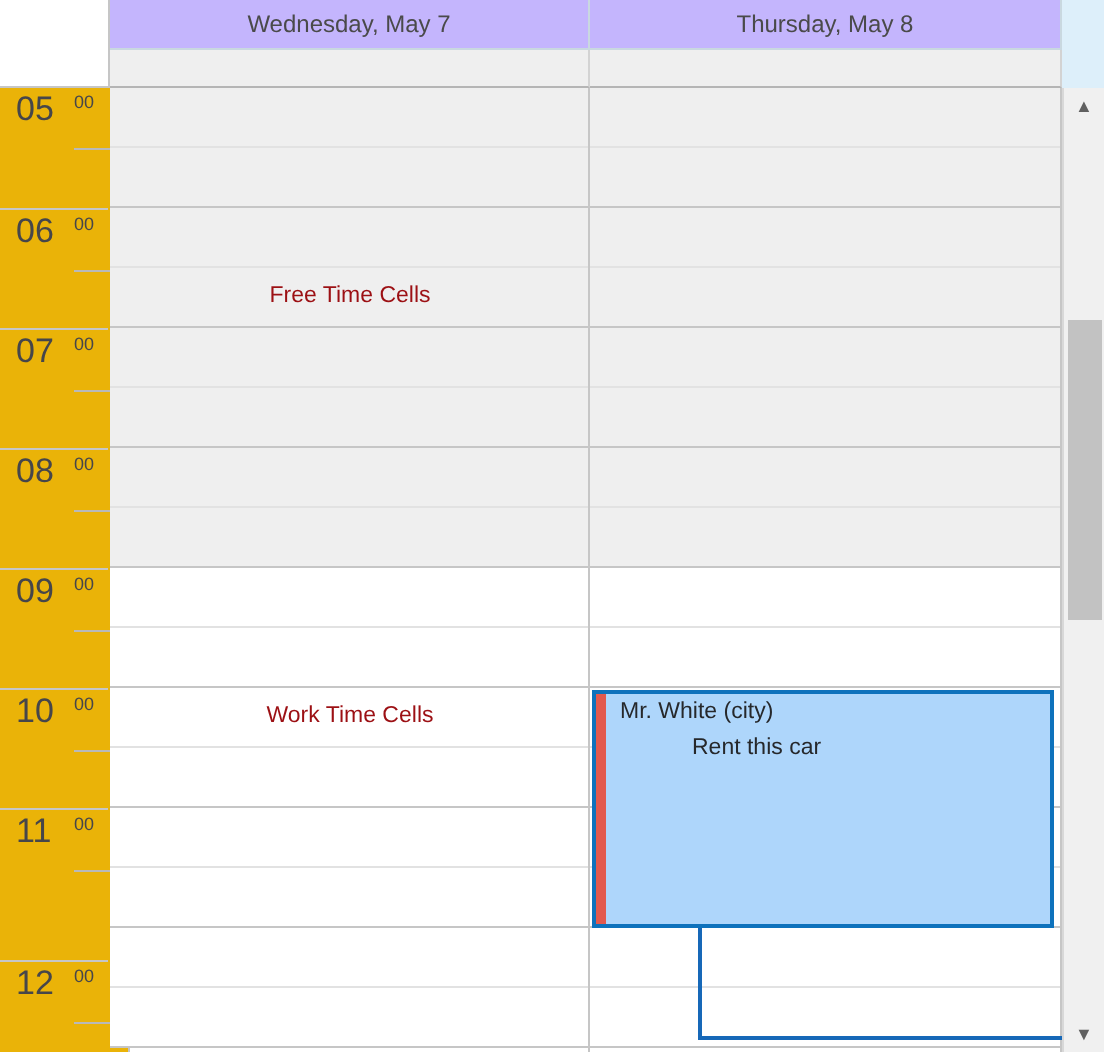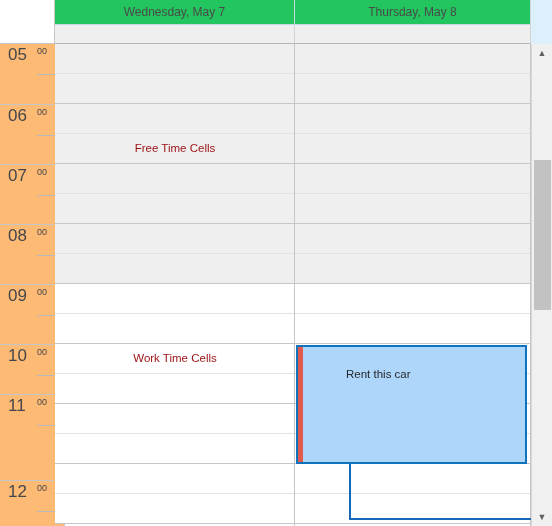--- a/index.html
+++ b/index.html
@@ -28,21 +28,21 @@
     width: 55px; height: 44px;
     background: #ffffff;
     border-right: 1px solid #c6c6c6;
     border-bottom: 1px solid #c6c6c6;
     box-sizing: border-box;
   }
   .day-header {
     position: absolute;
     top: 0;
     height: 25px;
-    background: #22c55e;
+    background: #c4b5fd;
     border-right: 1px solid #c9d8e0;
     border-bottom: 1px solid #c9d8e0;
     box-sizing: border-box;
     color: #4a4a4a;
     font-size: 12px;
     line-height: 24px;
     text-align: center;
     white-space: nowrap;
     overflow: hidden;
   }
@@ -63,21 +63,21 @@
   .allday.d0 { left: 55px;  width: 240px; }
   .allday.d1 { left: 295px; width: 236px; }
   .allday.dpad { left: 531px; width: 21px; border-right: none; }
 
   
   .time-col {
     position: absolute;
     left: 0; top: 44px;
     width: 65px;
     height: 482px;
-    background: #fdba74;
+    background: #eab308;
     border-right: 1px solid #c6c6c6;
     box-sizing: border-box;
   }
   .hour-slot {
     position: absolute;
     left: 0;
     width: 54px;
     height: 60px;
     border-top: 1px solid #c6c6c6;
     box-sizing: border-box;
@@ -255,21 +255,21 @@
       <div class="hour-slot" style="top: 240px;">
         <span class="hour-num">09</span>
         <span class="hour-min">00</span>
         <div class="halfmark"></div>
       </div>
       <div class="hour-slot" style="top: 300px;">
         <span class="hour-num">10</span>
         <span class="hour-min">00</span>
         <div class="halfmark"></div>
       </div>
-      <div class="hour-slot" style="top: 350px;">
+      <div class="hour-slot" style="top: 360px;">
         <span class="hour-num">11</span>
         <span class="hour-min">00</span>
         <div class="halfmark"></div>
       </div>
       <div class="hour-slot" style="top: 420px; margin-top: 16px;">
         <span class="hour-num">12</span>
         <span class="hour-min">00</span>
         <div class="halfmark"></div>
       </div>
     </div>
@@ -311,20 +311,21 @@
       <div class="slot work hourline" style="top: 450px;"></div>
     </div>
 
   <div class="anno red" style="left:55px; top:142px; width:240px;">Free Time Cells</div>
 
 
   <div class="anno red" style="left:55px; top:352px; width:240px;">Work Time Cells</div>
 
   <div class="appt" style="left:296px; top:345px; width:231px; height:119px;">
     <div class="appt-stripe"></div>
+    <div class="appt-text appt-subject">Mr. White (city)</div>
     <div class="appt-text appt-desc">Rent this car</div>
   </div>
 
   <div class="callout-v" style="left:349px; top:464px; height:55px;"></div>
   <div class="callout-h" style="left:349px; top:518px; width:183px;"></div>
 
   <div class="sb-pad-top"></div>
   <div class="scrollbar">
     <div class="sb-arrow up">▲</div>
     <div class="sb-thumb" style="top:116px; height:150px;"></div>

